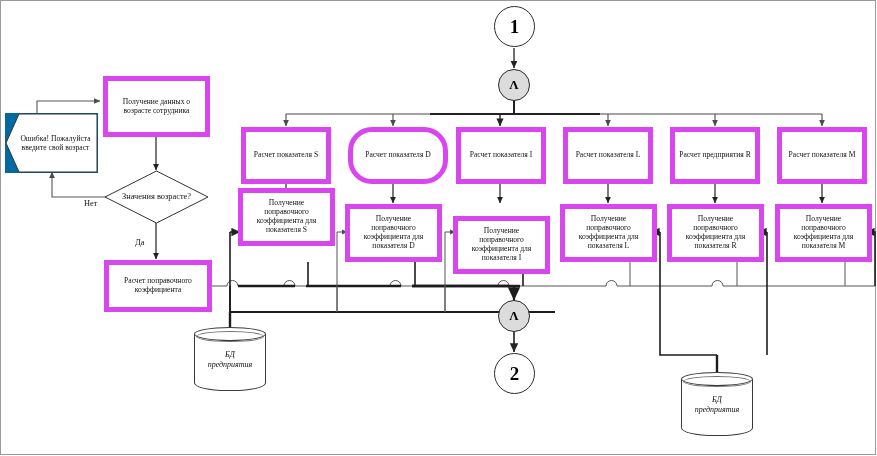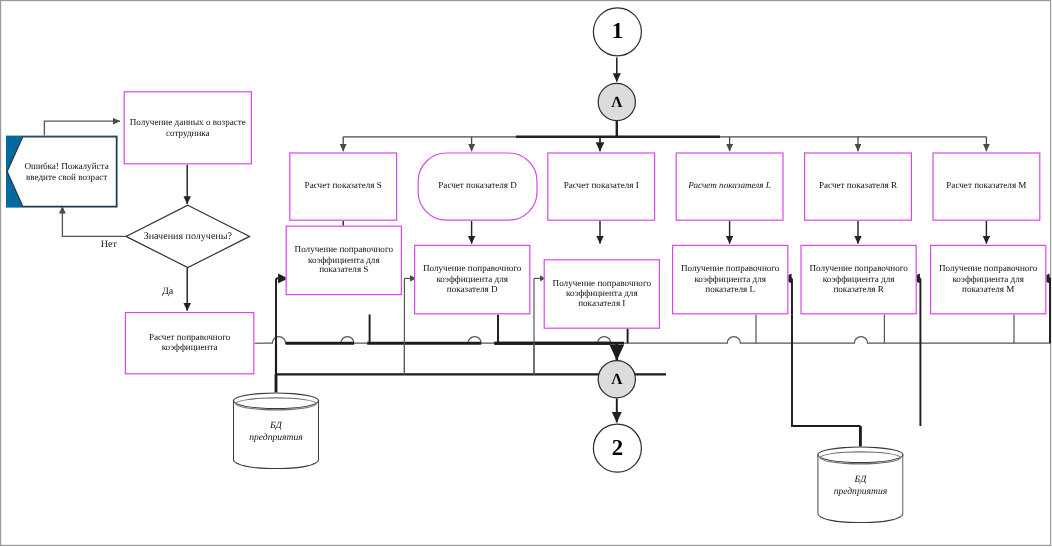--- a/index.html
+++ b/index.html
@@ -12,21 +12,21 @@
   }
   #frame{
     position:absolute;left:0;top:0;width:876px;height:455px;
     border:1px solid #9a9a9a;
     box-sizing:border-box;
     pointer-events:none;
   }
   svg.layer{position:absolute;left:0;top:0;width:877px;height:456px;}
   .nodebox{
     position:absolute;
-    border:1px solid #d946ef;
+    border:5px solid #d946ef;
     background:#fff;
     box-sizing:border-box;
     display:flex;align-items:center;justify-content:center;
     text-align:center;
     color:#111;
     line-height:1.18;
     padding:2px 3px;
   }
   .t9{font-size:7.6px;}
   .lbl{
@@ -225,44 +225,44 @@
     <div style="position:absolute;left:11px;right:3px;top:50%;transform:translateY(-50%);
                 text-align:center;font-size:7.6px;line-height:1.22;color:#111;">
       <span>Ошибка! Пожалуйста введите свой возраст</span>
     </div>
   </div>
 
   <div class="diamond-wrap" style="left:104px;top:170px;width:105px;height:54px;">
     <svg width="105" height="54" style="position:absolute;left:0;top:0;">
       <path d="M52.5,1 L104,27 L52.5,53 L1,27 Z" fill="#fff" stroke="#333" stroke-width="1"></path>
     </svg>
-    <div class="diamond-txt">Значения получены?</div>
+    <div class="diamond-txt">Значения возрасте?</div>
   </div>
 
   <div class="lbl" style="left:84px;top:199px;">Нет</div>
   <div class="lbl" style="left:135px;top:238px;">Да</div>
 
   <div class="nodebox t9" style="left:104px;top:260px;width:108px;height:52px;">
     <span>Расчет поправочного коэффициента</span>
   </div>
 
   <div class="nodebox t9" style="left:241px;top:127px;width:90px;height:57px;">
     <span>Расчет показателя S</span>
   </div>
   <div class="nodebox t9" style="left:348px;top:127px;width:100px;height:57px;border-radius:24px;">
     <span>Расчет показателя D</span>
   </div>
   <div class="nodebox t9" style="left:456px;top:127px;width:90px;height:57px;">
     <span>Расчет показателя I</span>
   </div>
-  <div class="nodebox t9" style="left:563px;top:127px;width:90px;height:57px;font-style:italic;">
+  <div class="nodebox t9" style="left:563px;top:127px;width:90px;height:57px;">
     <span>Расчет показателя L</span>
   </div>
   <div class="nodebox t9" style="left:670px;top:127px;width:90px;height:57px;">
-    <span>Расчет показателя R</span>
+    <span>Расчет предприятия R</span>
   </div>
   <div class="nodebox t9" style="left:777px;top:127px;width:90px;height:57px;">
     <span>Расчет показателя M</span>
   </div>
 
   <div class="nodebox t9" style="left:238px;top:188px;width:97px;height:58px;">
     <span>Получение поправочного коэффициента для показателя S</span>
   </div>
   <div class="nodebox t9" style="left:345px;top:204px;width:97px;height:58px;">
     <span>Получение поправочного коэффициента для показателя D</span>

